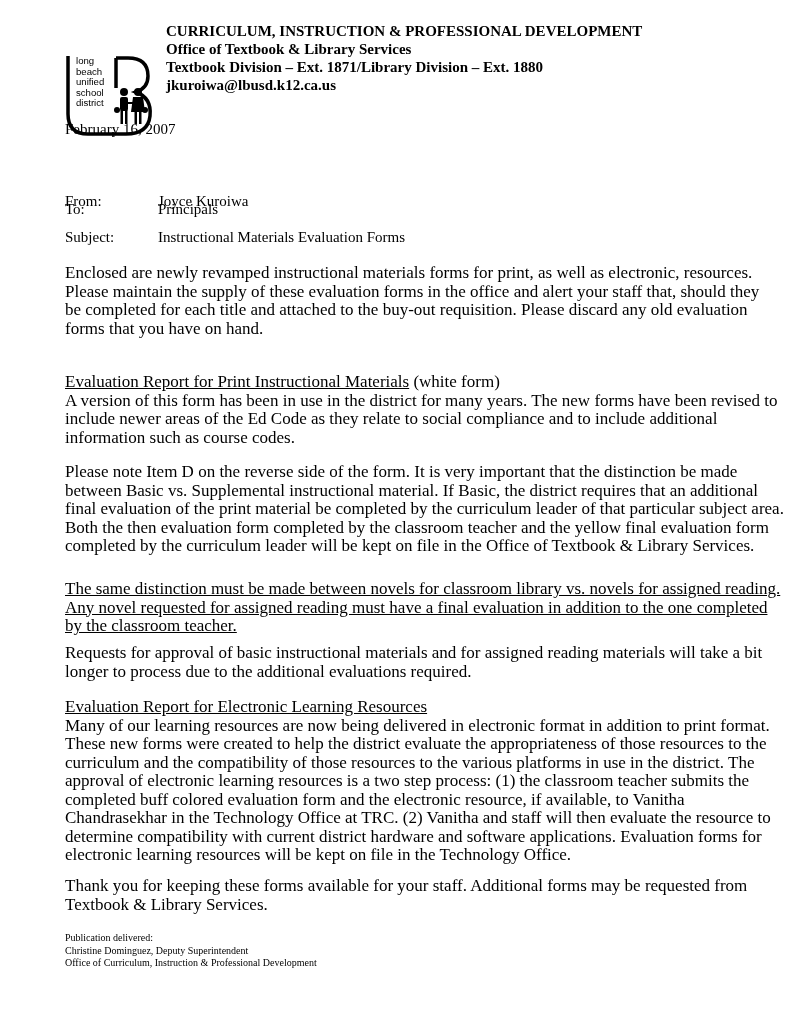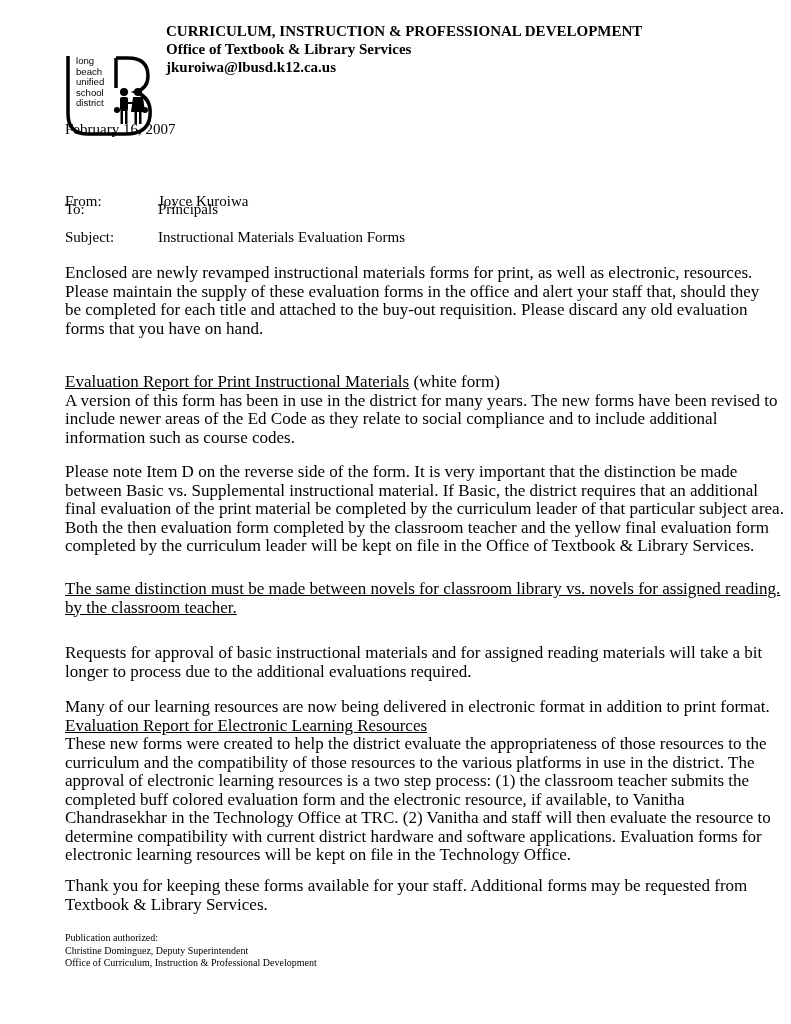--- a/index.html
+++ b/index.html
@@ -58,20 +58,21 @@
     <div>beach</div>
     <div>unified</div>
     <div>school</div>
     <div>district</div>
   </div>
 </div>
 
 <div class="header">
   <div>CURRICULUM, INSTRUCTION &amp; PROFESSIONAL DEVELOPMENT</div>
   <div>Office of Textbook &amp; Library Services</div>
+  <div>Textbook Division – Ext. 1871/Library Division – Ext. 1880</div>
   <div>jkuroiwa@lbusd.k12.ca.us</div>
 </div>
 
 <div class="body-text date">February 16, 2007</div>
 
 <div class="meta meta-to">
   <span class="lbl">To:</span><span>Principals</span>
 </div>
 <div class="meta meta-from">
   <span class="lbl">From:</span><span>Joyce Kuroiwa</span>
@@ -97,42 +98,43 @@
 <div class="para" style="top:463px;">
   <span class="line">Please note Item D on the reverse side of the form.  It is very important that the distinction be made</span>
   <span class="line">between Basic vs. Supplemental instructional material.  If Basic, the district requires that an additional</span>
   <span class="line">final evaluation of the print material be completed by the curriculum leader of that particular subject area.</span>
   <span class="line">Both the then evaluation form completed by the classroom teacher and the yellow final evaluation form</span>
   <span class="line">completed by the curriculum leader will be kept on file in the Office of Textbook &amp; Library Services.</span>
 </div>
 
 <div class="para" style="top:580px;text-decoration:underline;">
   <span class="line">The same distinction must be made between novels for classroom library vs. novels for assigned reading.</span>
+  <span class="line">Any novel requested for assigned reading must have a final evaluation in addition to the one completed</span>
   <span class="line">by the classroom teacher.</span>
 </div>
 
 <div class="para" style="top:644px;">
   <span class="line">Requests for approval of basic instructional materials and for assigned reading materials will take a bit</span>
   <span class="line">longer to process due to the additional evaluations required.</span>
 </div>
 
 <div class="para" style="top:698px;">
+  <span class="line u">Evaluation Report for Electronic Learning Resources</span>
   <span class="line">Many of our learning resources are now being delivered in electronic format in addition to print format.</span>
-  <span class="line u">Evaluation Report for Electronic Learning Resources</span>
   <span class="line">These new forms were created to help the district evaluate the appropriateness of those resources to the</span>
   <span class="line">curriculum and the compatibility of those resources to the various platforms in use in the district.   The</span>
   <span class="line">approval of electronic learning resources is a two step process: (1) the classroom teacher submits the</span>
   <span class="line">completed buff colored evaluation form and the electronic resource, if available, to Vanitha</span>
   <span class="line">Chandrasekhar in the Technology Office at TRC.  (2)  Vanitha and staff will then evaluate the resource to</span>
   <span class="line">determine compatibility with current district hardware and software applications.  Evaluation forms for</span>
   <span class="line">electronic learning resources will be kept on file in the Technology Office.</span>
 </div>
 
 <div class="para" style="top:877px;">
   <span class="line">Thank you for keeping these forms available for your staff.  Additional forms may be requested from</span>
   <span class="line">Textbook &amp; Library Services.</span>
 </div>
 
 <div class="footer">
-  <div>Publication authorized:</div>
+  <div>Publication delivered:</div>
   <div>Christine Dominguez, Deputy Superintendent</div>
   <div>Office of Curriculum, Instruction &amp; Professional Development</div>
 </div>
 
 </body></html>

